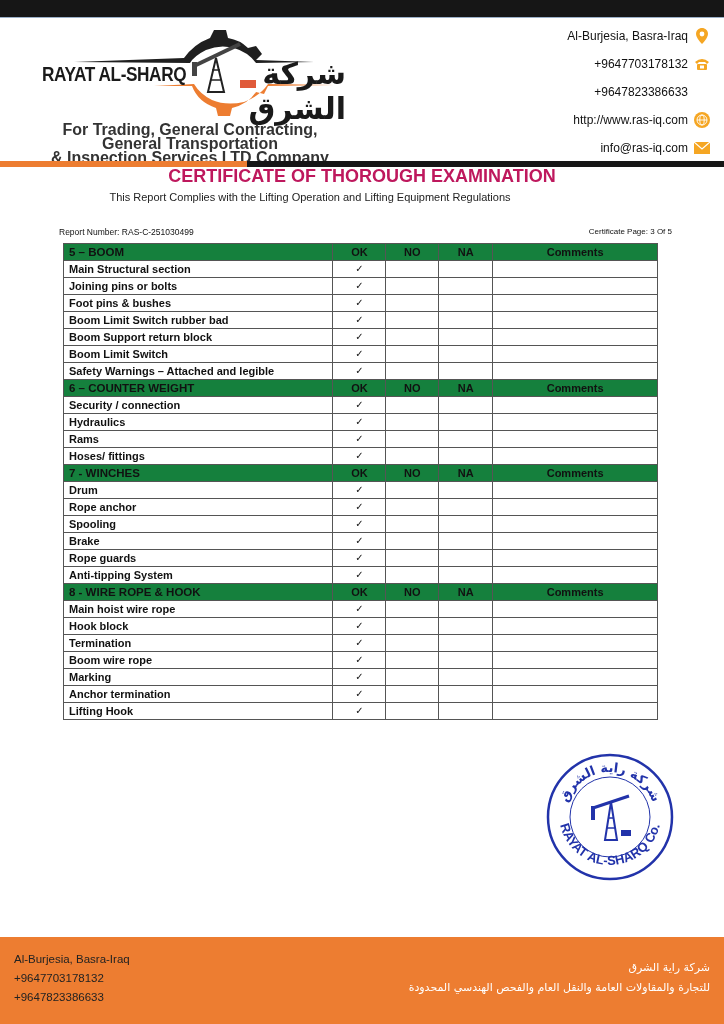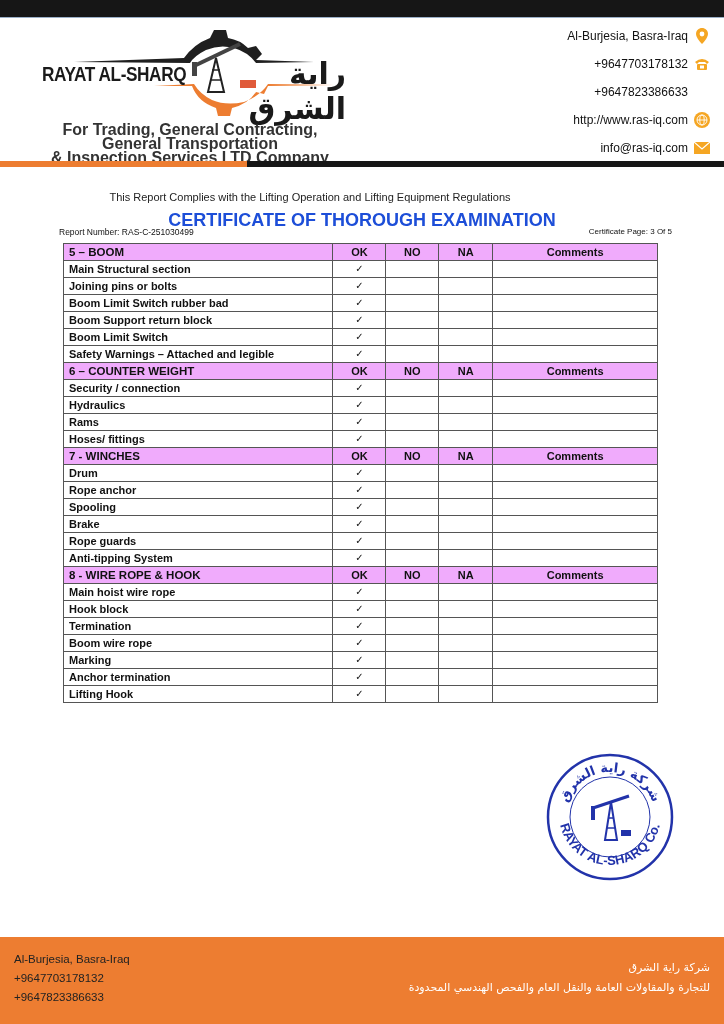--- a/index.html
+++ b/index.html
@@ -14,32 +14,32 @@
     .logo-ar { position: absolute; left: 196px; top: 34px; font-family: "DejaVu Sans", sans-serif; font-weight: bold; font-size: 30px; color: #1a1a1a; direction: rtl; }
     .tagline { position: absolute; left: 34px; top: 123px; width: 312px; text-align: center; font-size: 16px; line-height: 14px; color: #333; font-weight: bold; }
     .contact { position: absolute; right: 14px; top: 22px; width: 300px; }
     .contact-row { height: 28px; display: flex; align-items: center; justify-content: flex-end; font-size: 12px; color: #111; }
     .contact-row .txt { margin-right: 6px; }
     .ic { width: 16px; height: 16px; display: inline-flex; align-items: center; justify-content: center; }
     .ic.blank { width: 16px; }
     .divider { position: absolute; left: 0; top: 161px; width: 724px; height: 6px; display: flex; }
     .divider .o { width: 247px; background: #ed7d31; }
     .divider .b { flex: 1; background: #161616; }
-    .title { position: absolute; left: 0; top: 166px; width: 724px; text-align: center; font-size: 18px; font-weight: bold; color: #1d4ed8; margin-top: 44px; }
+    .title { position: absolute; left: 0; top: 166px; width: 724px; text-align: center; font-size: 18px; font-weight: bold; color: #be185d; }
     .subtitle { position: absolute; left: 0; top: 191px; width: 620px; text-align: center; font-size: 11px; color: #222; }
     .report-no { position: absolute; left: 59px; top: 227px; font-size: 8.5px; color: #111; }
     .cert-page { position: absolute; right: 52px; top: 227px; font-size: 8px; color: #111; }
     table.checklist { position: absolute; left: 63px; top: 243px; width: 595px; border-collapse: collapse; font-size: 11px; }
     table.checklist td { border: 1px solid #555; height: 16px; padding: 0 5px; line-height: 16px; }
     table.checklist col.c-item { width: 270px; }
     table.checklist col.c-ok { width: 53px; }
     table.checklist col.c-no { width: 53px; }
     table.checklist col.c-na { width: 54px; }
     table.checklist col.c-com { width: 165px; }
-    tr.sec td { background: #f0abfc; font-weight: bold; color: #111; }
+    tr.sec td { background: #15803d; font-weight: bold; color: #111; }
     tr.sec td.h { text-align: center; }
     tr.sec td.name { font-size: 11.5px; }
     tr.row td.item { font-weight: bold; margin-left: 28px; }
     tr.row td.ok { text-align: center; font-size: 10px; }
     .stamp { position: absolute; left: 545px; top: 752px; width: 130px; height: 130px; }
     .footer { position: absolute; left: 0; top: 937px; width: 724px; height: 87px; background: #ed7d31; }
     .footer-left { position: absolute; left: 14px; top: 13px; font-size: 11.5px; line-height: 19px; color: #222; }
     .footer-right { position: absolute; right: 14px; top: 21px; text-align: right; direction: rtl; font-family: "DejaVu Sans", sans-serif; font-size: 11px; line-height: 20px; color: #ffffff; }
   </style>
 </head>
@@ -55,21 +55,21 @@
     <path d="M120 64 L158 64 Q164 80 182 86 L184 94 L196 94 L198 86 Q214 82 222 70 L230 72 L234 64 L300 63 L234 62 Q226 74 210 80 Q192 84 178 78 Q166 72 160 62 Z" fill="#ed7d31"></path>
 
     <line x1="160" y1="44" x2="206" y2="22" stroke="#444" stroke-width="4"></line>
     <rect x="158" y="40" width="5" height="14" fill="#444"></rect>
     <path d="M174 70 L182 36 L190 70 Z" fill="none" stroke="#222" stroke-width="2"></path>
     <line x1="176" y1="58" x2="188" y2="58" stroke="#222" stroke-width="1.5"></line>
     <line x1="178" y1="48" x2="186" y2="48" stroke="#222" stroke-width="1.5"></line>
     <rect x="206" y="58" width="16" height="8" fill="#e05a3a"></rect>
   </svg>
   <div class="logo-en">RAYAT AL-SHARQ</div>
-  <div class="logo-ar">راية الشرق</div>
+  <div class="logo-ar">شركة الشرق</div>
 </div>
 <div class="tagline">
   <div>For Trading, General Contracting, General Transportation</div>
   <div>&amp; Inspection Services LTD Company</div>
 </div>
 
 <div class="contact">
   <div class="contact-row">
     <span class="txt">Al-Burjesia, Basra-Iraq</span>
     <span class="ic">
@@ -143,20 +143,27 @@
       </tr>
       <tr class="row">
         <td class="item">Main Structural section</td>
         <td class="ok">✓</td>
         <td class="no"></td>
         <td class="na"></td>
         <td class="com"></td>
       </tr>
       <tr class="row">
         <td class="item">Joining pins or bolts</td>
+        <td class="ok">✓</td>
+        <td class="no"></td>
+        <td class="na"></td>
+        <td class="com"></td>
+      </tr>
+      <tr class="row">
+        <td class="item">Foot pins &amp; bushes</td>
         <td class="ok">✓</td>
         <td class="no"></td>
         <td class="na"></td>
         <td class="com"></td>
       </tr>
       <tr class="row">
         <td class="item">Boom Limit Switch rubber bad</td>
         <td class="ok">✓</td>
         <td class="no"></td>
         <td class="na"></td>

